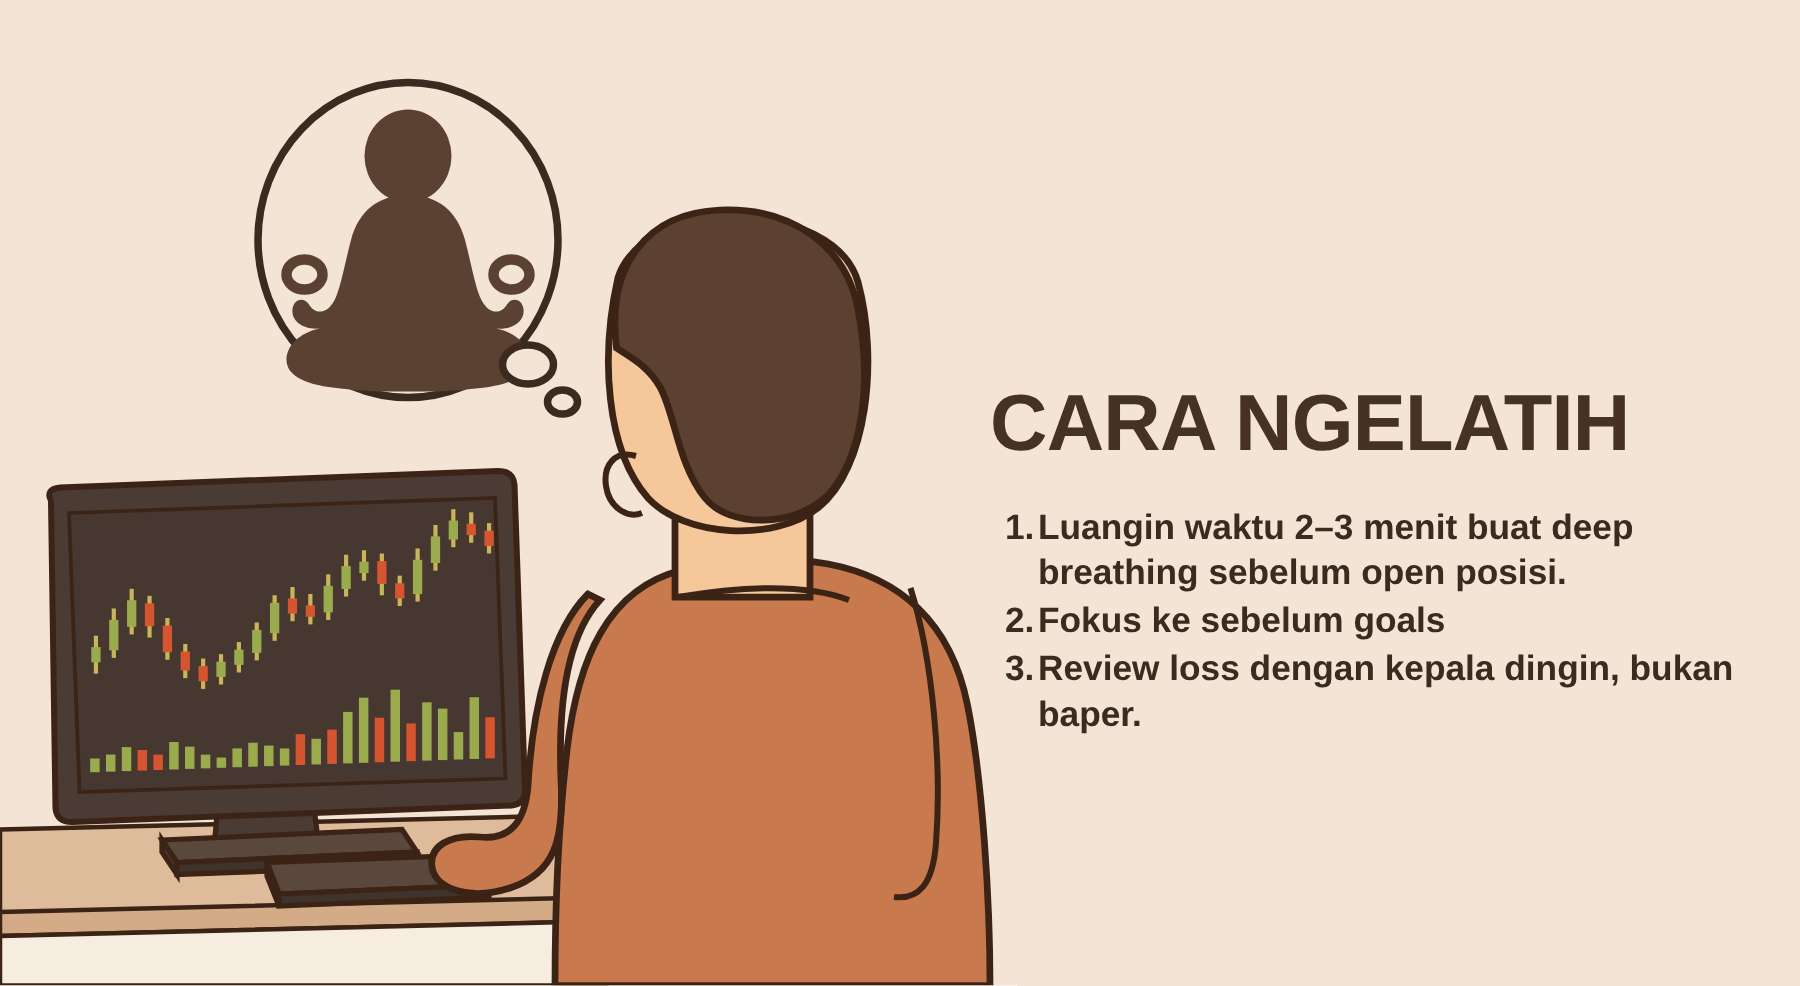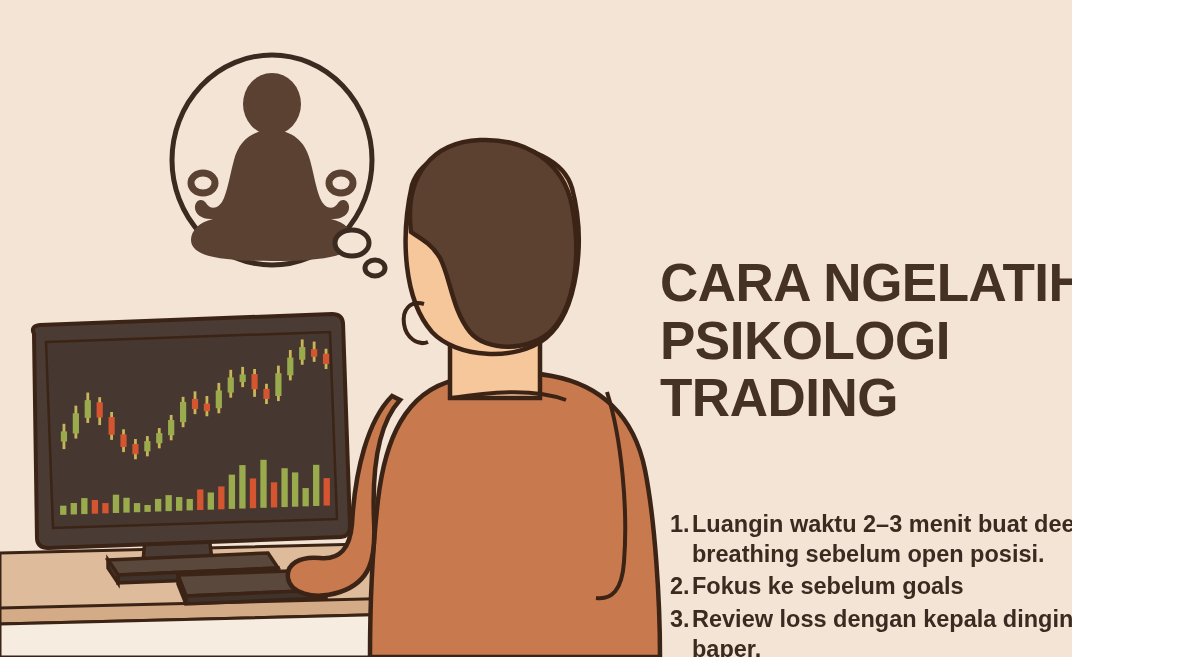--- a/index.html
+++ b/index.html
@@ -2,21 +2,21 @@
 <html><head>
 <meta charset="utf-8">
 <style>
   html, body {
     margin: 0;
     padding: 0;
     background: #ffffff;
   }
   #canvas {
     position: relative;
-    width: 1072px;
+    width: 1200px;
     height: 657px;
     overflow: hidden;
     background: #f3e4d6;
     font-family: "Liberation Sans", sans-serif;
   }
   .art {
     position: absolute;
     left: 0;
     top: 0;
     width: 1200px;
@@ -250,21 +250,20 @@
                C452 310 450 276 440 258
                C432 244 420 238 411 232 Z" fill="#5c4030" stroke="#3b2416" stroke-width="4.5"></path>
 
       <path d="M452 398 C500 390 540 390 566 400" fill="none" stroke="#3b2416" stroke-width="4"></path>
     </g>
   </svg>
 
   <div class="text-panel">
     <h1 class="title">
       <span>CARA NGELATIH</span>
-      <span class="title-line2">PSIKOLOGI TRADING</span>
     </h1>
     <ol class="list">
       <li class="list-item">
         <span class="list-num">1.</span>
         <span class="list-text">Luangin waktu 2–3 menit buat deep breathing sebelum open posisi.</span>
       </li>
       <li class="list-item">
         <span class="list-num">2.</span>
         <span class="list-text">Fokus ke sebelum goals</span>
       </li>

